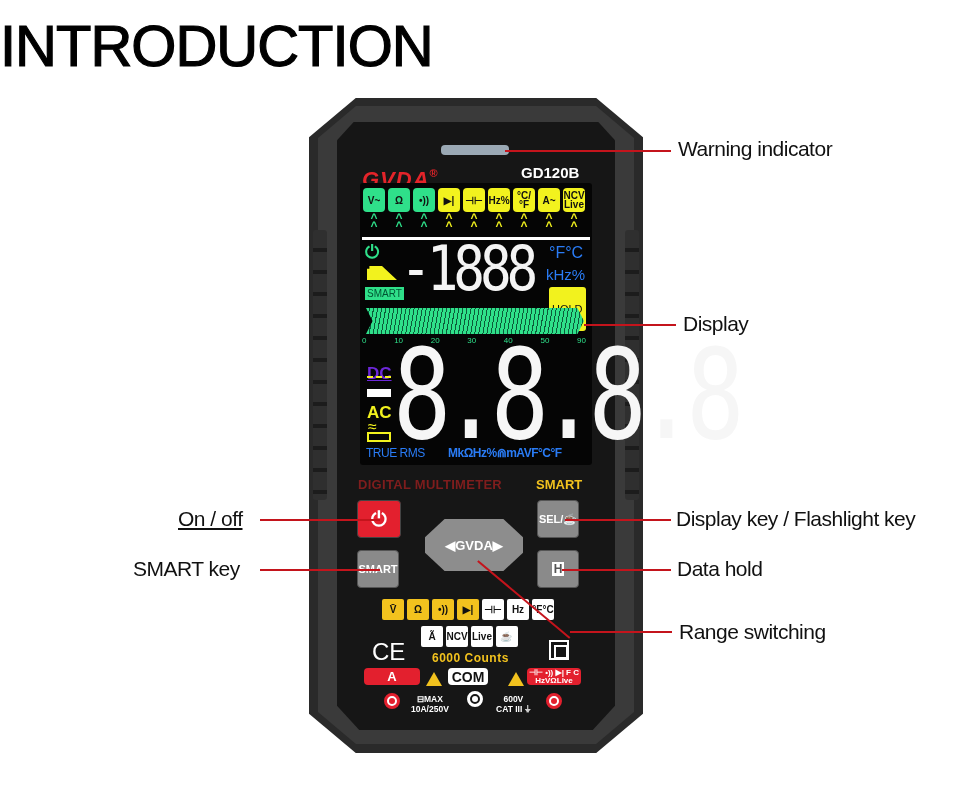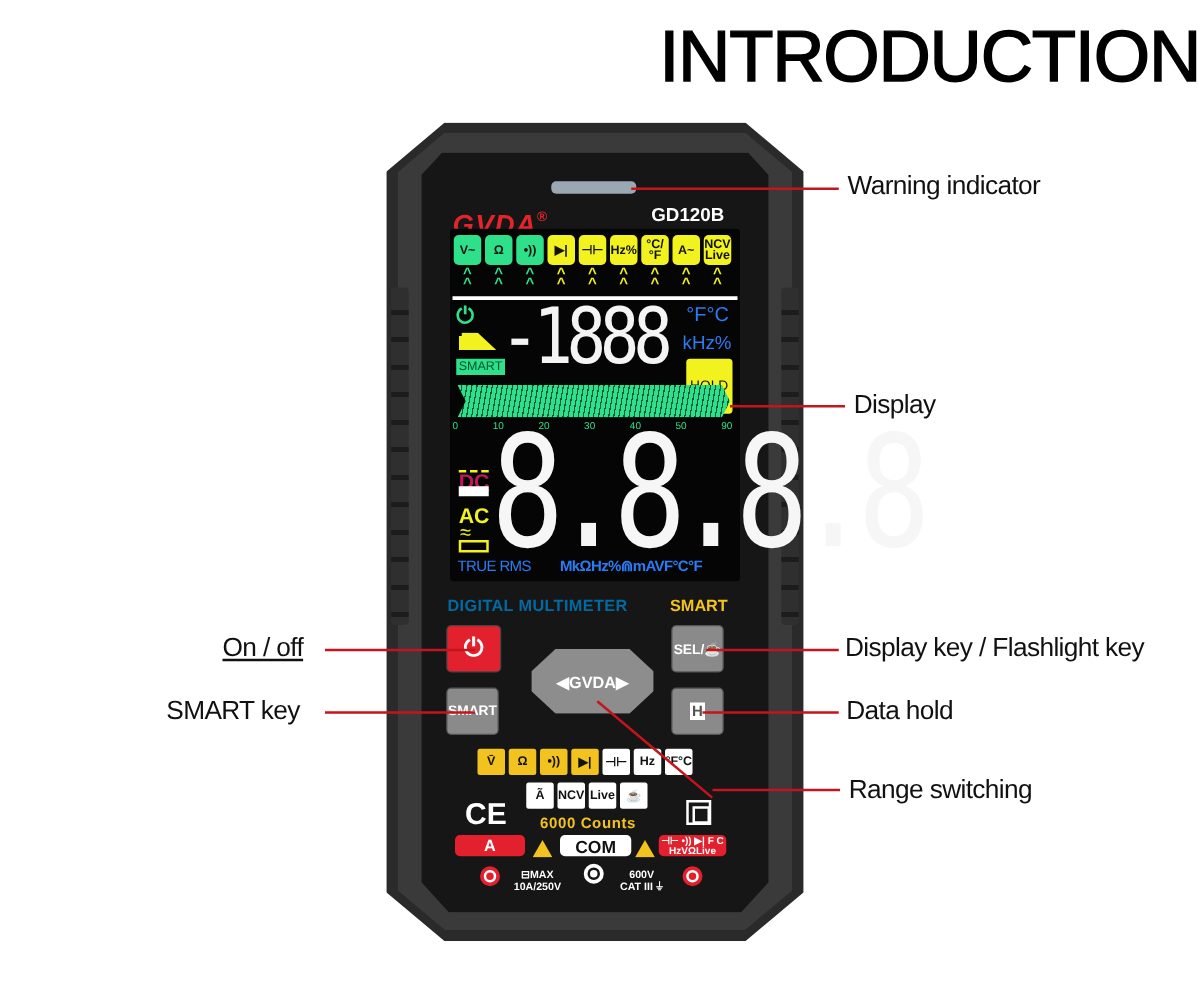--- a/index.html
+++ b/index.html
@@ -1,20 +1,20 @@
 <!DOCTYPE html>
 <html><head>
 <meta charset="utf-8">
 <style>
   * { box-sizing: border-box; margin: 0; padding: 0; }
   html, body { width: 960px; height: 803px; background: #ffffff; overflow: hidden; }
   body { position: relative; font-family: "Liberation Sans", sans-serif; }
 
   .title {
-    position: absolute; left: 0; top: 12px; width: 960px; text-align: right;
+    position: absolute; left: 0; top: 12px; width: 960px; text-align: left;
     font-size: 58px; font-weight: 400; letter-spacing: -1px; color: #000;
     -webkit-text-stroke: 1.2px #000;
   }
 
   
   .device {
     position: absolute; left: 309px; top: 98px; width: 334px; height: 655px;
     background: #2a2a2a;
     clip-path: polygon(14% 0, 86% 0, 100% 6%, 100% 94%, 86% 100%, 14% 100%, 0 94%, 0 6%);
   }
@@ -93,36 +93,36 @@
     color: #111; font-size: 11px; border-radius: 3px;
   }
   .bargraph {
     position: absolute; left: 366px; top: 308px; width: 218px; height: 26px;
     background: repeating-linear-gradient(100deg, #2fe08a 0 3px, #0c5a3a 3px 4px);
     clip-path: polygon(0 0, 97% 0, 100% 50%, 97% 100%, 0 100%, 3% 50%);
   }
   .scale { position: absolute; left: 362px; top: 336px; width: 224px; display: flex; justify-content: space-between; }
   .scale span { font-size: 8px; color: #2fe08a; }
 
-  .dc-label { position: absolute; left: 367px; top: 376px; color: #be185d; font-size: 17px; font-weight: 700; text-decoration: underline; }
+  .dc-label { position: absolute; left: 367px; top: 364px; color: #6d28d9; font-size: 17px; font-weight: 700; text-decoration: underline; }
   .dc-dash { position: absolute; left: 367px; top: 376px; width: 24px; height: 2px; border-top: 2px dashed #f2f21e; }
   .minus-bar { position: absolute; left: 367px; top: 389px; width: 24px; height: 8px; background: #fff; }
   .ac-label { position: absolute; left: 367px; top: 403px; color: #f2f21e; font-size: 17px; font-weight: 700; }
   .ac-wave { position: absolute; left: 368px; top: 418px; color: #f2f21e; font-size: 16px; }
   .fuse-glyph { position: absolute; left: 367px; top: 432px; width: 24px; height: 10px; border: 2px solid #f2f21e; }
   .big-digits {
     position: absolute; left: 393px; top: 340px; font-family: "DejaVu Sans Mono", monospace;
     font-size: 124px; color: #f6f6f6; line-height: 110px; letter-spacing: -12px;
     transform: scaleX(0.78); transform-origin: left;
   }
   .true-rms { position: absolute; left: 366px; top: 446px; color: #2a7cf6; font-size: 12px; font-weight: 400; letter-spacing: -0.5px; }
   .units-row { position: absolute; left: 448px; top: 446px; color: #2a7cf6; font-size: 12px; font-weight: 700; letter-spacing: -0.5px; }
 
   
-  .label-digital { position: absolute; left: 358px; top: 477px; color: #0369a1; font-size: 13px; font-weight: 700; letter-spacing: 0.3px; }
+  .label-digital { position: absolute; left: 358px; top: 477px; color: #7f1d1d; font-size: 13px; font-weight: 700; letter-spacing: 0.3px; }
   .label-smart { position: absolute; left: 536px; top: 477px; color: #f2c21e; font-size: 13px; font-weight: 700; }
   .key {
     position: absolute; border-radius: 4px; display: flex; align-items: center; justify-content: center;
     color: #fff; font-weight: 700;
   }
   .key-power { left: 357px; top: 500px; width: 44px; height: 38px; background: #e3202e; border: 1px solid #444; font-size: 20px; }
   .key-smart { left: 357px; top: 550px; width: 42px; height: 38px; background: #8a8a8a; border: 1px solid #555; font-size: 11px; }
   .key-sel { left: 537px; top: 500px; width: 42px; height: 38px; background: #8a8a8a; border: 1px solid #555; font-size: 11px; }
   .key-hold { left: 537px; top: 550px; width: 42px; height: 38px; background: #8a8a8a; border: 1px solid #555; font-size: 14px; }
   .key-hold span { background: #fff; color: #555; padding: 0 2px; font-size: 12px; }
@@ -133,31 +133,31 @@
 
   
   .mode-row1 { position: absolute; left: 382px; top: 599px; display: flex; gap: 3px; }
   .mode-row2 { position: absolute; left: 421px; top: 626px; display: flex; gap: 3px; }
   .mode {
     width: 22px; height: 21px; border-radius: 2px; display: flex; align-items: center; justify-content: center;
     font-size: 10px; font-weight: 700; color: #111;
   }
   .mode.y { background: #f2c21e; }
   .mode.w { background: #fff; }
-  .ce-mark { position: absolute; left: 372px; top: 638px; color: #fff; font-size: 24px; font-weight: 700; }
+  .ce-mark { position: absolute; left: 372px; top: 638px; color: #fff; font-size: 24px; font-weight: 400; }
   .counts { position: absolute; left: 432px; top: 651px; color: #f2c21e; font-size: 12px; font-weight: 700; letter-spacing: 0.5px; }
   .double-insul { position: absolute; left: 549px; top: 640px; width: 20px; height: 20px; border: 2px solid #fff; }
   .double-insul::after { content: ""; position: absolute; left: 3px; top: 3px; width: 10px; height: 10px; border: 2px solid #fff; }
 
   .jack-label {
     position: absolute; border-radius: 4px; display: flex; align-items: center; justify-content: center;
     font-weight: 700;
   }
   .jack-a { left: 364px; top: 668px; width: 56px; height: 17px; background: #e3202e; color: #fff; font-size: 13px; }
-  .jack-com { left: 448px; top: 668px; width: 57px; height: 17px; background: #fff; color: #111; font-size: 14px; }
+  .jack-com { left: 448px; top: 668px; width: 40px; height: 17px; background: #fff; color: #111; font-size: 14px; }
   .jack-v { left: 527px; top: 668px; width: 54px; height: 17px; background: #e3202e; color: #fff; font-size: 8px; line-height: 8px; text-align: center; flex-direction: column; }
   .warn-tri { position: absolute; width: 16px; height: 14px; background: #f2c21e; clip-path: polygon(50% 0, 100% 100%, 0 100%); }
   .warn-tri.t1 { left: 426px; top: 672px; }
   .warn-tri.t2 { left: 508px; top: 672px; }
   .jack {
     position: absolute; width: 16px; height: 16px; border-radius: 50%; border: 3px solid #e3202e; background: #fff;
   }
   .jack::after { content: ""; position: absolute; left: 2px; top: 2px; width: 6px; height: 6px; border-radius: 50%; background: #e3202e; }
   .jack.j1 { left: 384px; top: 693px; }
   .jack.j2 { left: 467px; top: 691px; border-color: #fff; background: #161616; }

